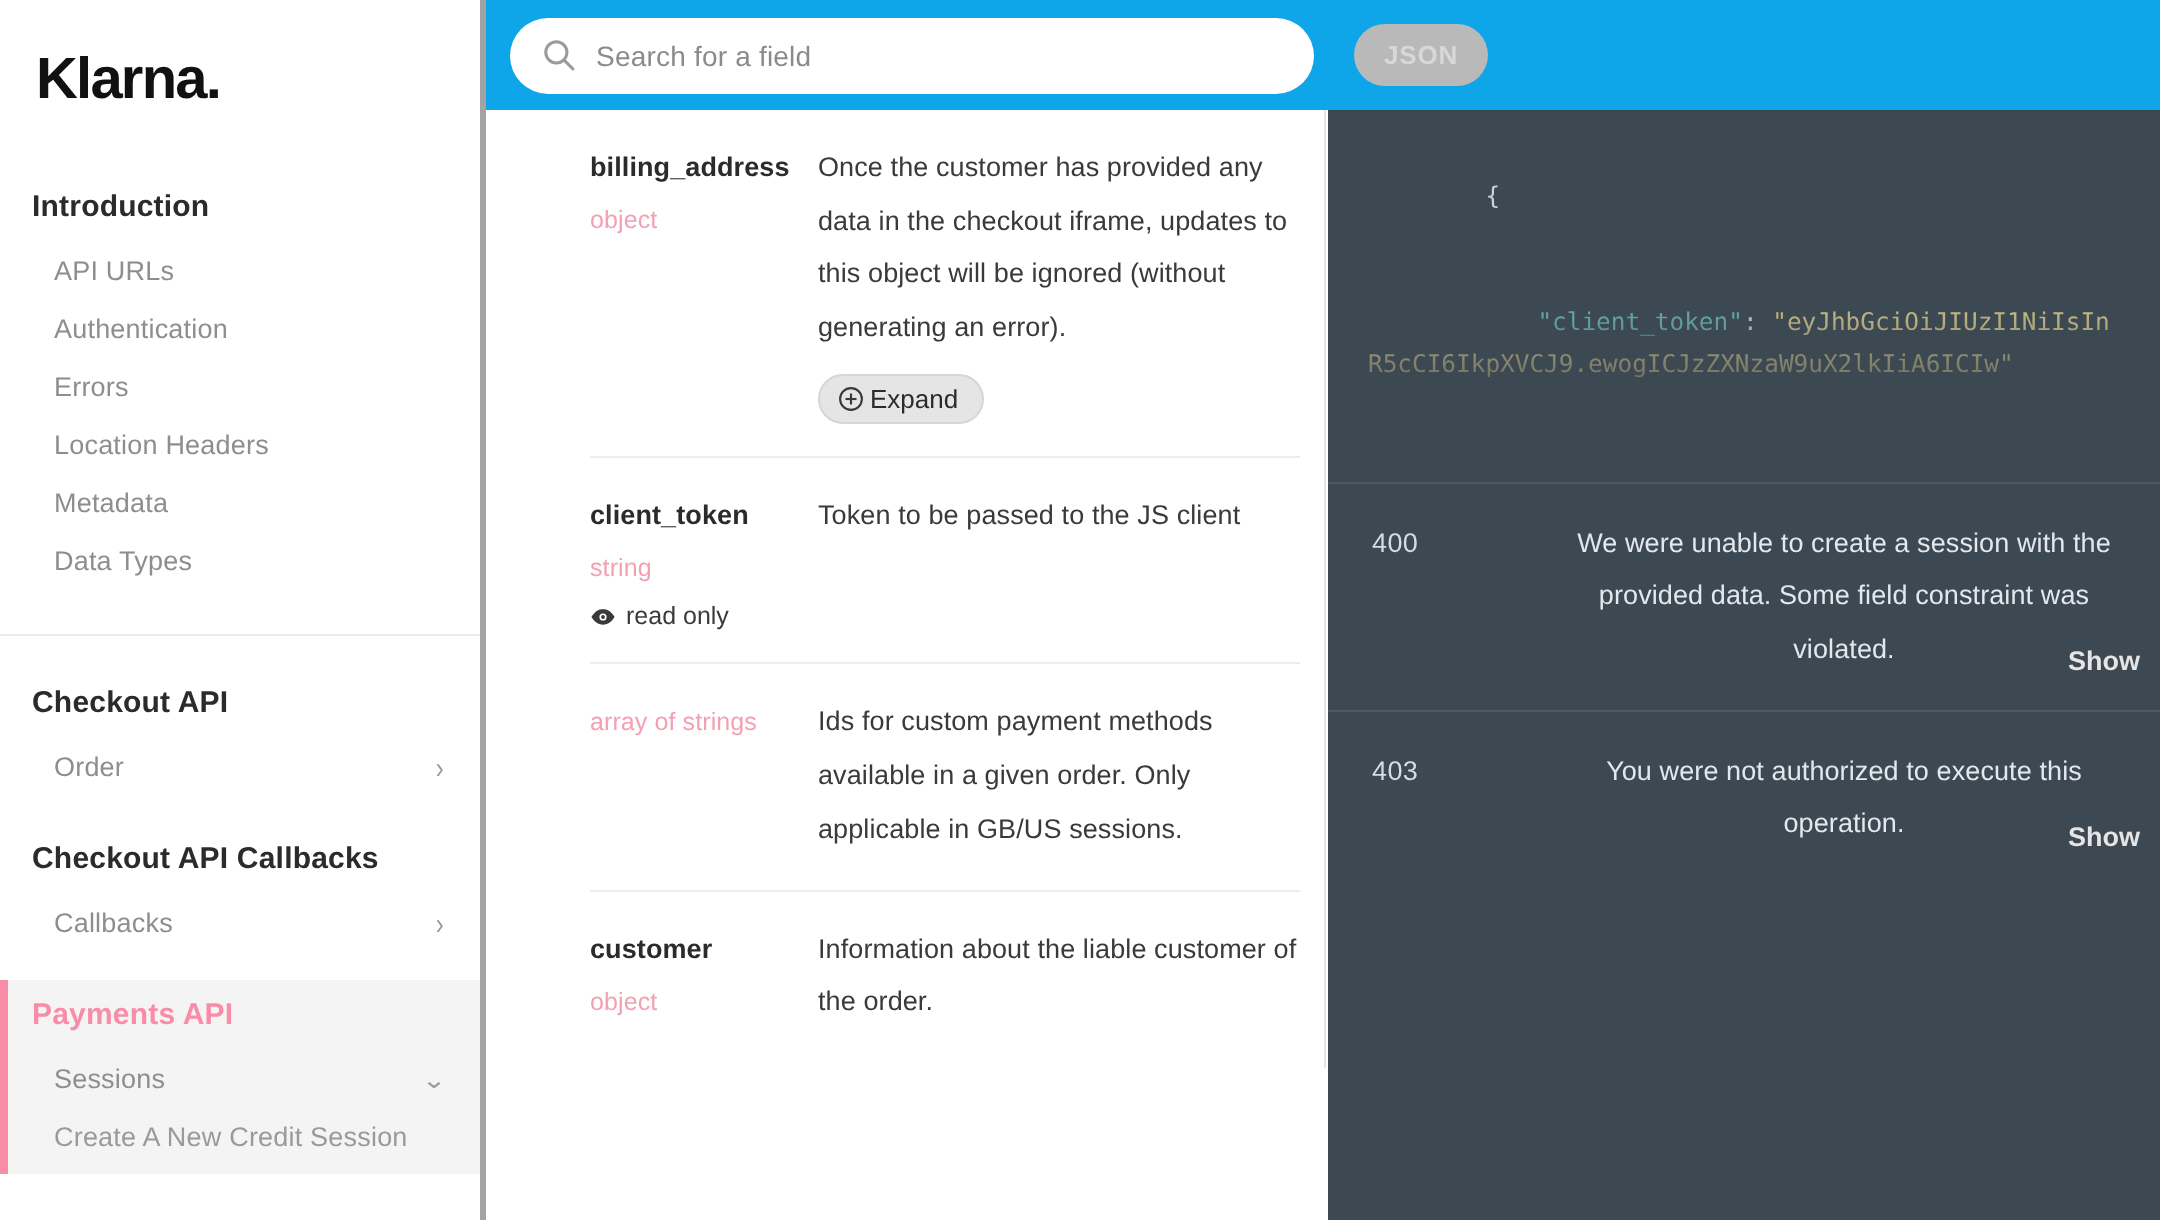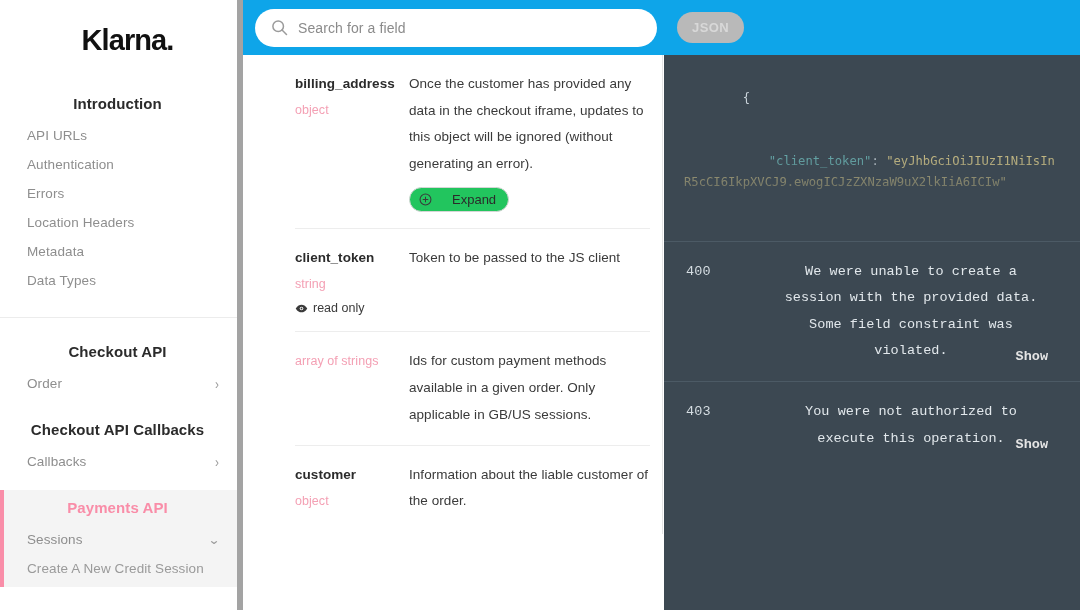--- a/index.html
+++ b/index.html
@@ -21,22 +21,21 @@
   }
 
   
   .sidebar {
     width: 243px;
     min-width: 243px;
     height: 610px;
     background: #ffffff;
     position: relative;
     overflow: hidden;
-    border-right: 6px solid #a3a3a3;
-    text-align: center;
+    border-right: 3px solid #a3a3a3;
   }
 
   .logo-wrap {
     padding: 26px 0 0 18px;
     height: 86px;
   }
   .logo-text {
     font-family: "Liberation Sans", sans-serif;
     font-size: 29px;
     font-weight: 700;
@@ -159,24 +158,24 @@
   .field-desc {
     font-size: 13.5px;
     color: #3a3a3a;
     line-height: 1.98;
     letter-spacing: 0.05px;
   }
 
   .expand-btn {
     display: inline-flex;
     align-items: center;
-    gap: 20px;
+    gap: 3px;
     border: 1px solid #d6d6d6;
     border-radius: 15px;
-    background: #22c55e;
+    background: #e5e5e5;
     padding: 4px 12px 4px 9px;
     font-size: 13px;
     color: #2b2b2b;
     margin-top: 9px;
     cursor: pointer;
     font-family: "Liberation Sans", sans-serif;
   }
   .expand-ic { width: 13px; height: 13px; display: inline-block; }
 
   
@@ -267,23 +266,22 @@
     left: 0; right: 0; bottom: 0;
     height: 95px;
     background: linear-gradient(to bottom, rgba(60,72,82,0) 0%, rgba(60,72,82,0.80) 55%, rgba(60,72,82,1) 100%);
     pointer-events: none;
   }
 
   .err-list { border-top: 1px solid #4c5a65; }
 
   .err-row {
     display: flex;
-    padding: 17px 32px 17px 22px;
+    padding: 17px 10px 17px 22px;
     border-bottom: 1px solid #4c5a65;
-    font-family: Liberation Mono, monospace;
   }
   .err-row:last-child { border-bottom: none; }
 
   .err-code {
     width: 92px;
     min-width: 92px;
     font-size: 13.5px;
     color: #d5dde2;
     line-height: 1.95;
     letter-spacing: 0.2px;

